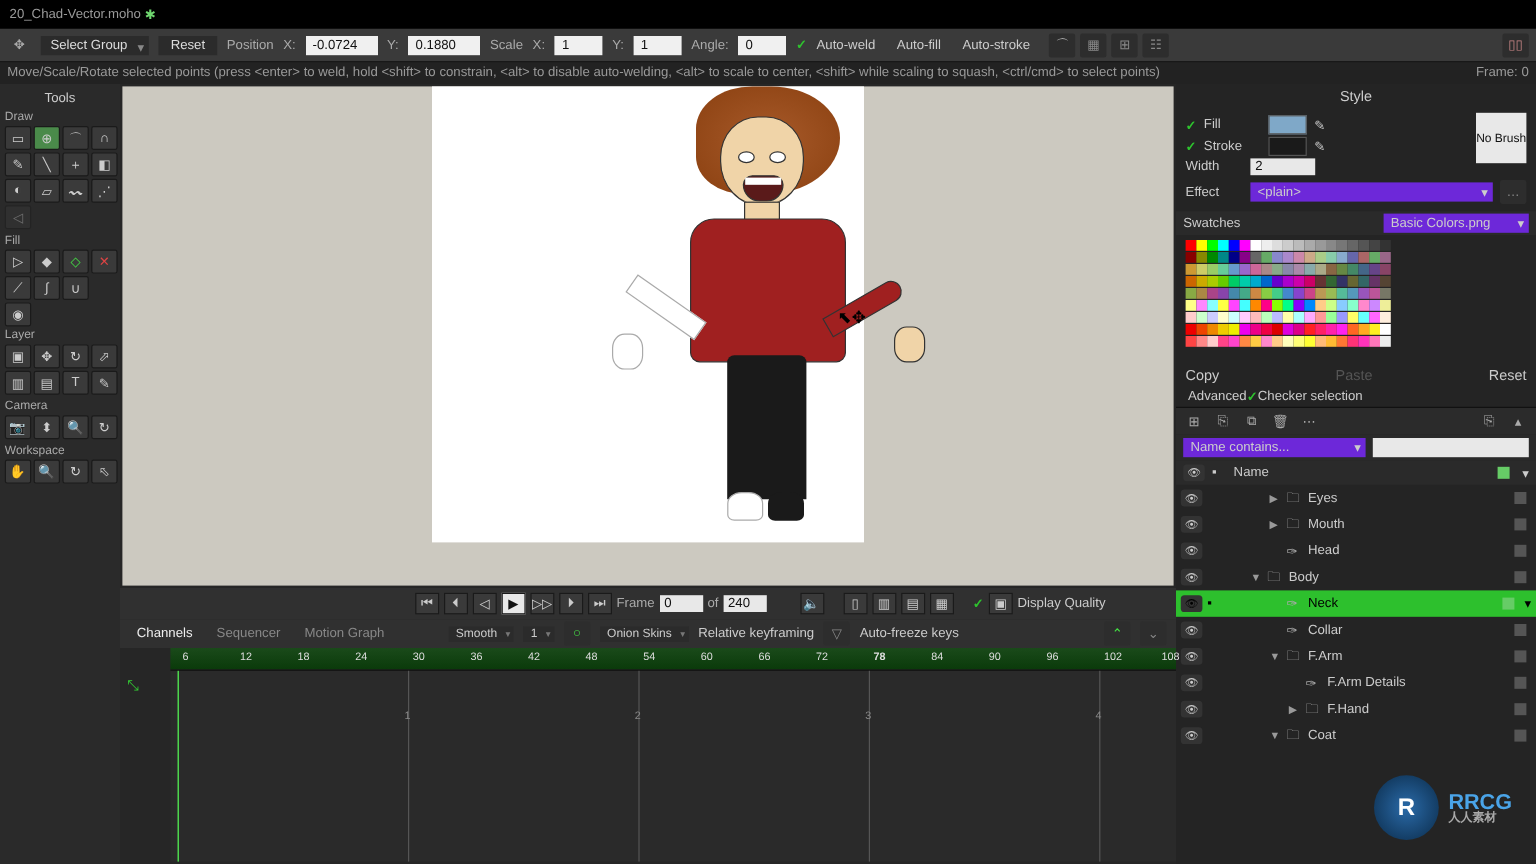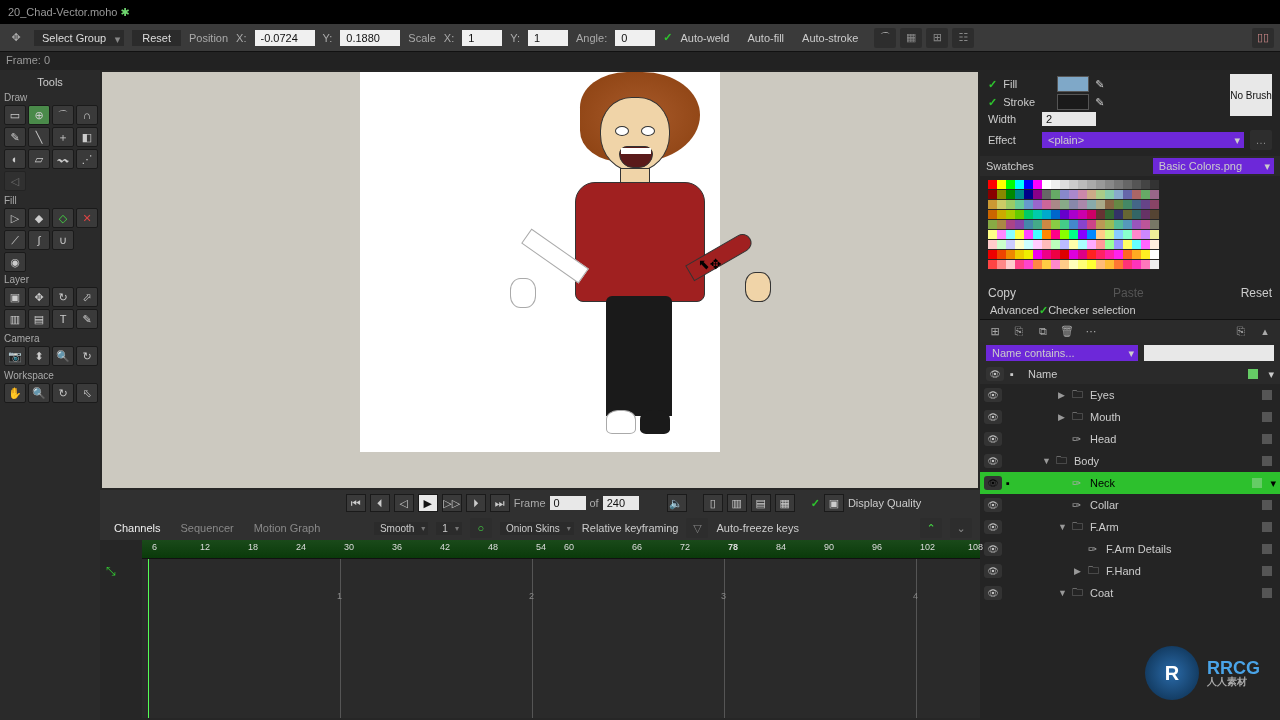--- a/index.html
+++ b/index.html
@@ -136,20 +136,21 @@
     <div class="tbico on">⌒</div>
     <div class="tbico">▦</div>
     <div class="tbico">⊞</div>
     <div class="tbico">☷</div>
   </div>
   <div style="flex:1"></div>
   <div class="tbico" style="color:#c88">▯▯</div>
 </div>
 
 <div class="hintbar">
+  <span>Move/Scale/Rotate selected points (press &lt;enter&gt; to weld, hold &lt;shift&gt; to constrain, &lt;alt&gt; to disable auto-welding, &lt;alt&gt; to scale to center, &lt;shift&gt; while scaling to squash, &lt;ctrl/cmd&gt; to select points)</span>
   <span>Frame: 0</span>
 </div>
 
 <div class="main">
 
   <div class="tools">
     <div class="hdr">Tools</div>
     <div class="sec">Draw</div>
     <div class="toolgrid">
       <div class="tool">▭</div>
@@ -280,21 +281,21 @@
       <div class="ruler" id="ruler" style="margin-left:42px">
           <span class="tick" style="left: 10px;">6</span>
           <span class="tick" style="left: 58px;">12</span>
           <span class="tick" style="left: 106px;">18</span>
           <span class="tick" style="left: 154px;">24</span>
           <span class="tick" style="left: 202px;">30</span>
           <span class="tick" style="left: 250px;">36</span>
           <span class="tick" style="left: 298px;">42</span>
           <span class="tick" style="left: 346px;">48</span>
           <span class="tick" style="left: 394px;">54</span>
-          <span class="tick" style="left: 422px;">60</span>
+          <span class="tick" style="left: 442px;">60</span>
           <span class="tick" style="left: 490px;">66</span>
           <span class="tick" style="left: 538px;">72</span>
           <span class="tick" style="left: 586px; font-weight: bold;">78</span>
           <span class="tick" style="left: 634px;">84</span>
           <span class="tick" style="left: 682px;">90</span>
           <span class="tick" style="left: 730px;">96</span>
           <span class="tick" style="left: 778px;">102</span>
           <span class="tick" style="left: 826px;">108</span>
         </div>
       <div class="tlbody" style="margin-left:42px">
@@ -305,20 +306,21 @@
         <div class="keyline" style="left:774px"></div>
         <div style="position:absolute;top:32px;left:195px;color:#888;font-size:9px">1</div>
         <div style="position:absolute;top:32px;left:387px;color:#888;font-size:9px">2</div>
         <div style="position:absolute;top:32px;left:579px;color:#888;font-size:9px">3</div>
         <div style="position:absolute;top:32px;left:771px;color:#888;font-size:9px">4</div>
       </div>
     </div>
   </div>
 
   <div class="side">
+    <div class="panelhdr">Style</div>
     <div class="stylepanel">
       <div style="display:flex;gap:6px">
         <div style="flex:1">
           <div class="styrow">
               <span class="chk">✓</span>
               <span class="lbl2">Fill</span>
               <div class="swatch" id="fillsw" style="background: rgb(127, 168, 200);"></div>
               <span>✎</span>
             </div>
           <div class="styrow">

